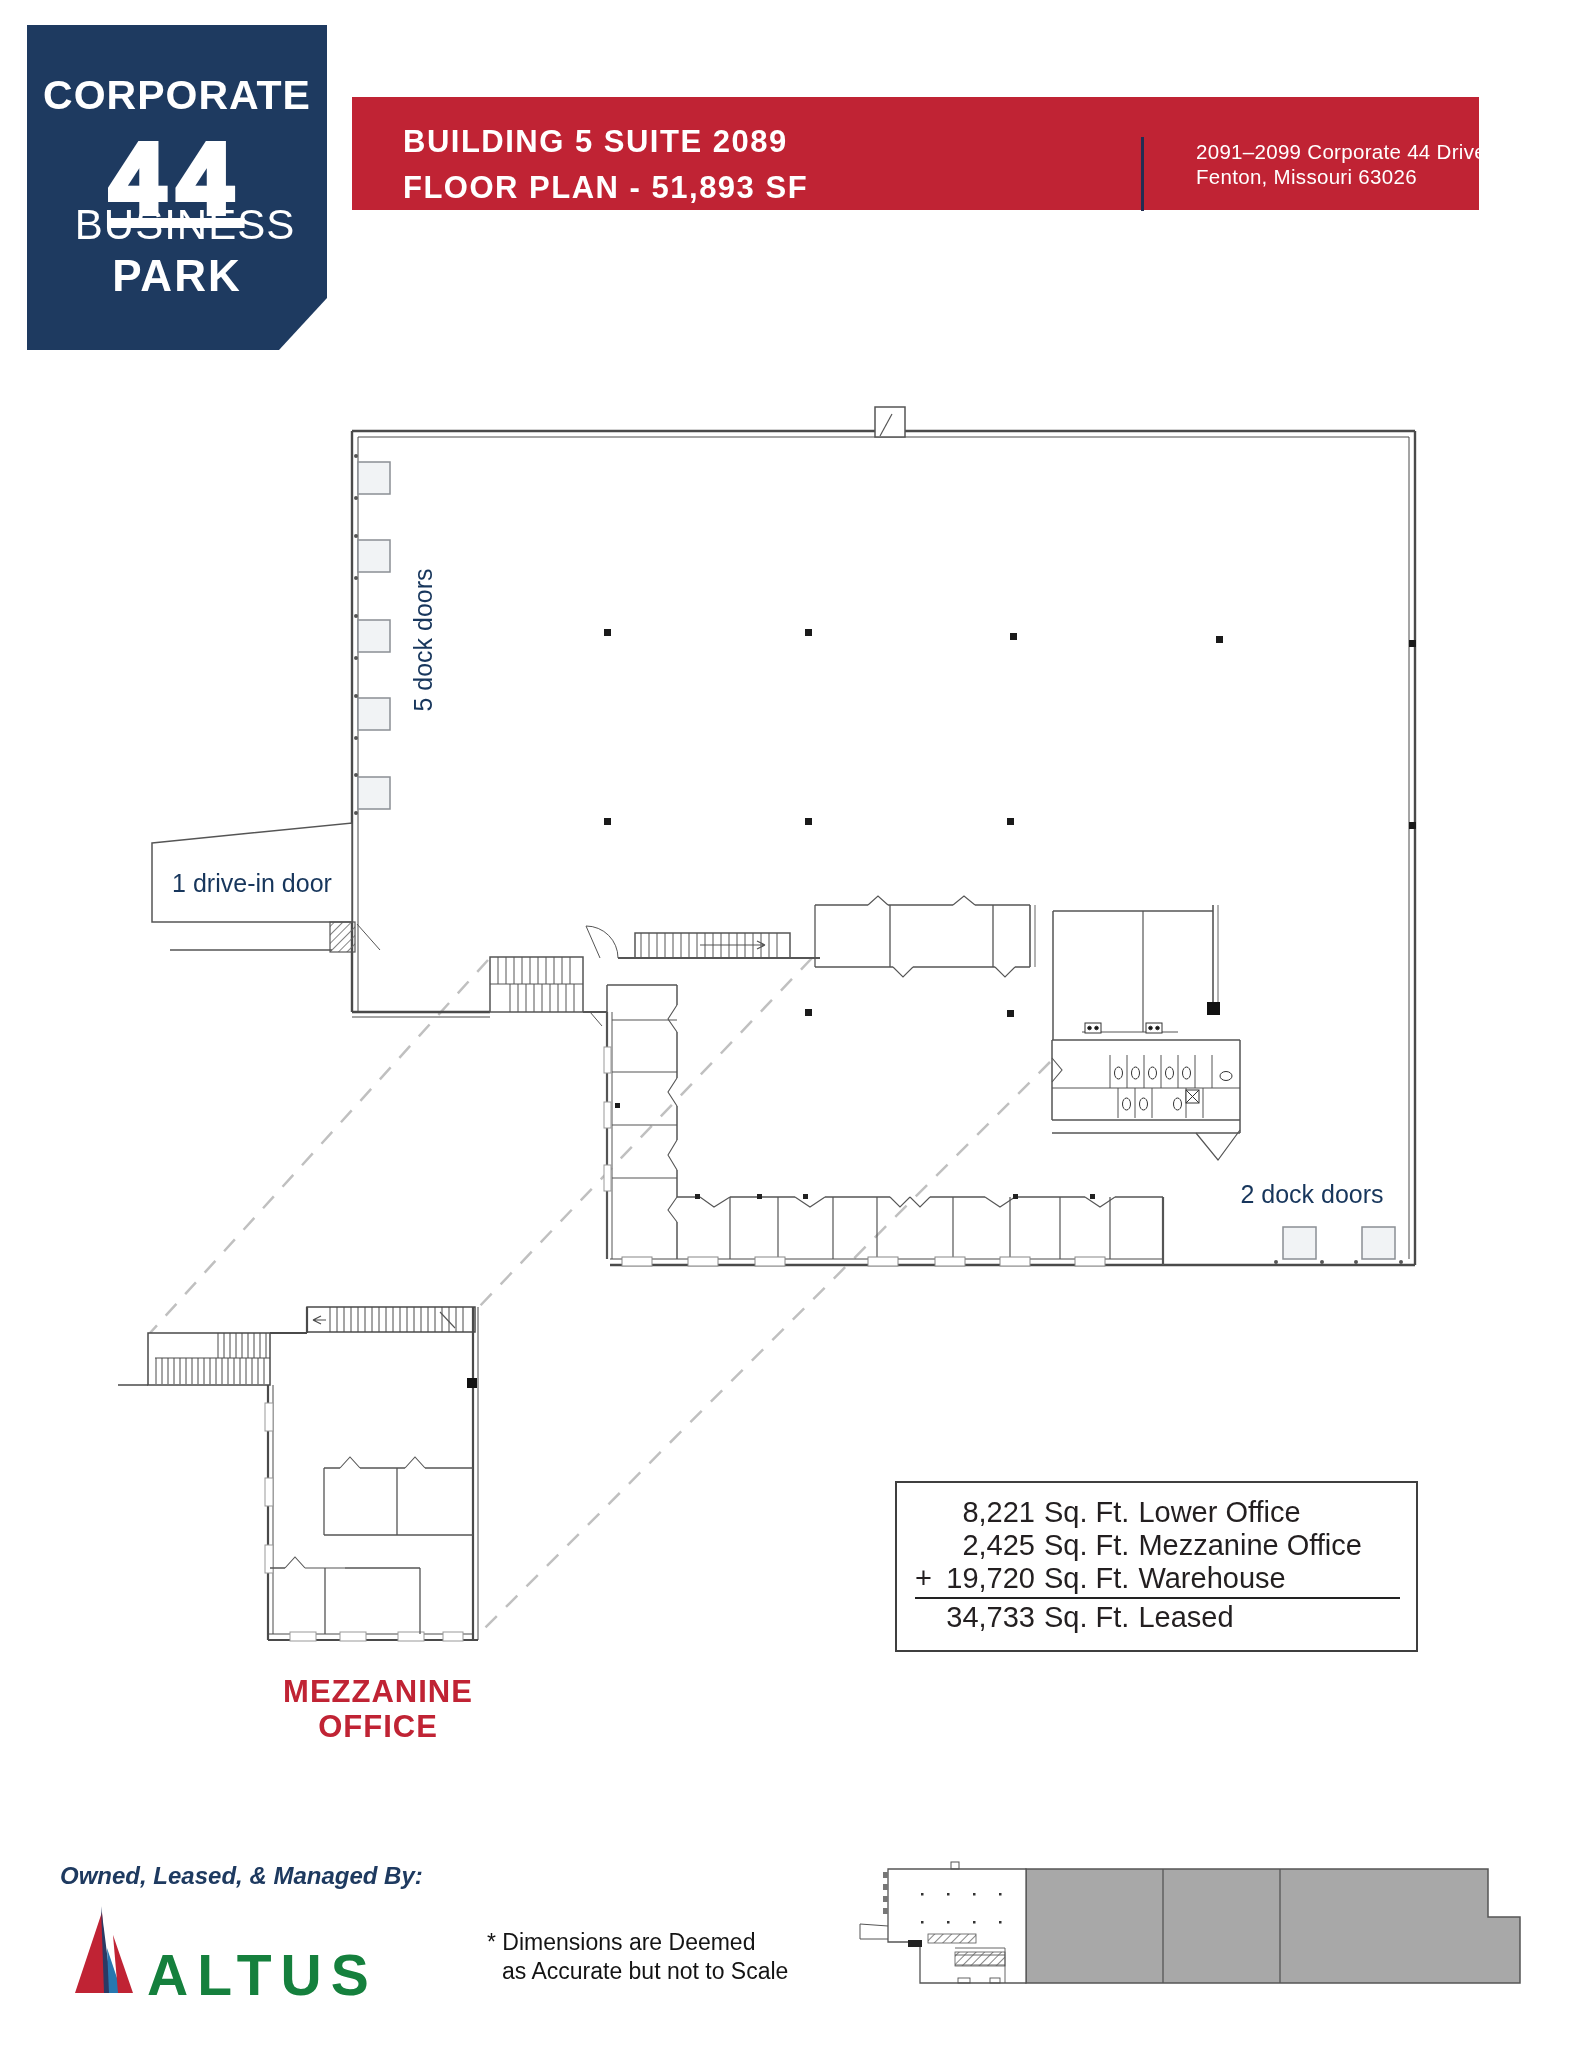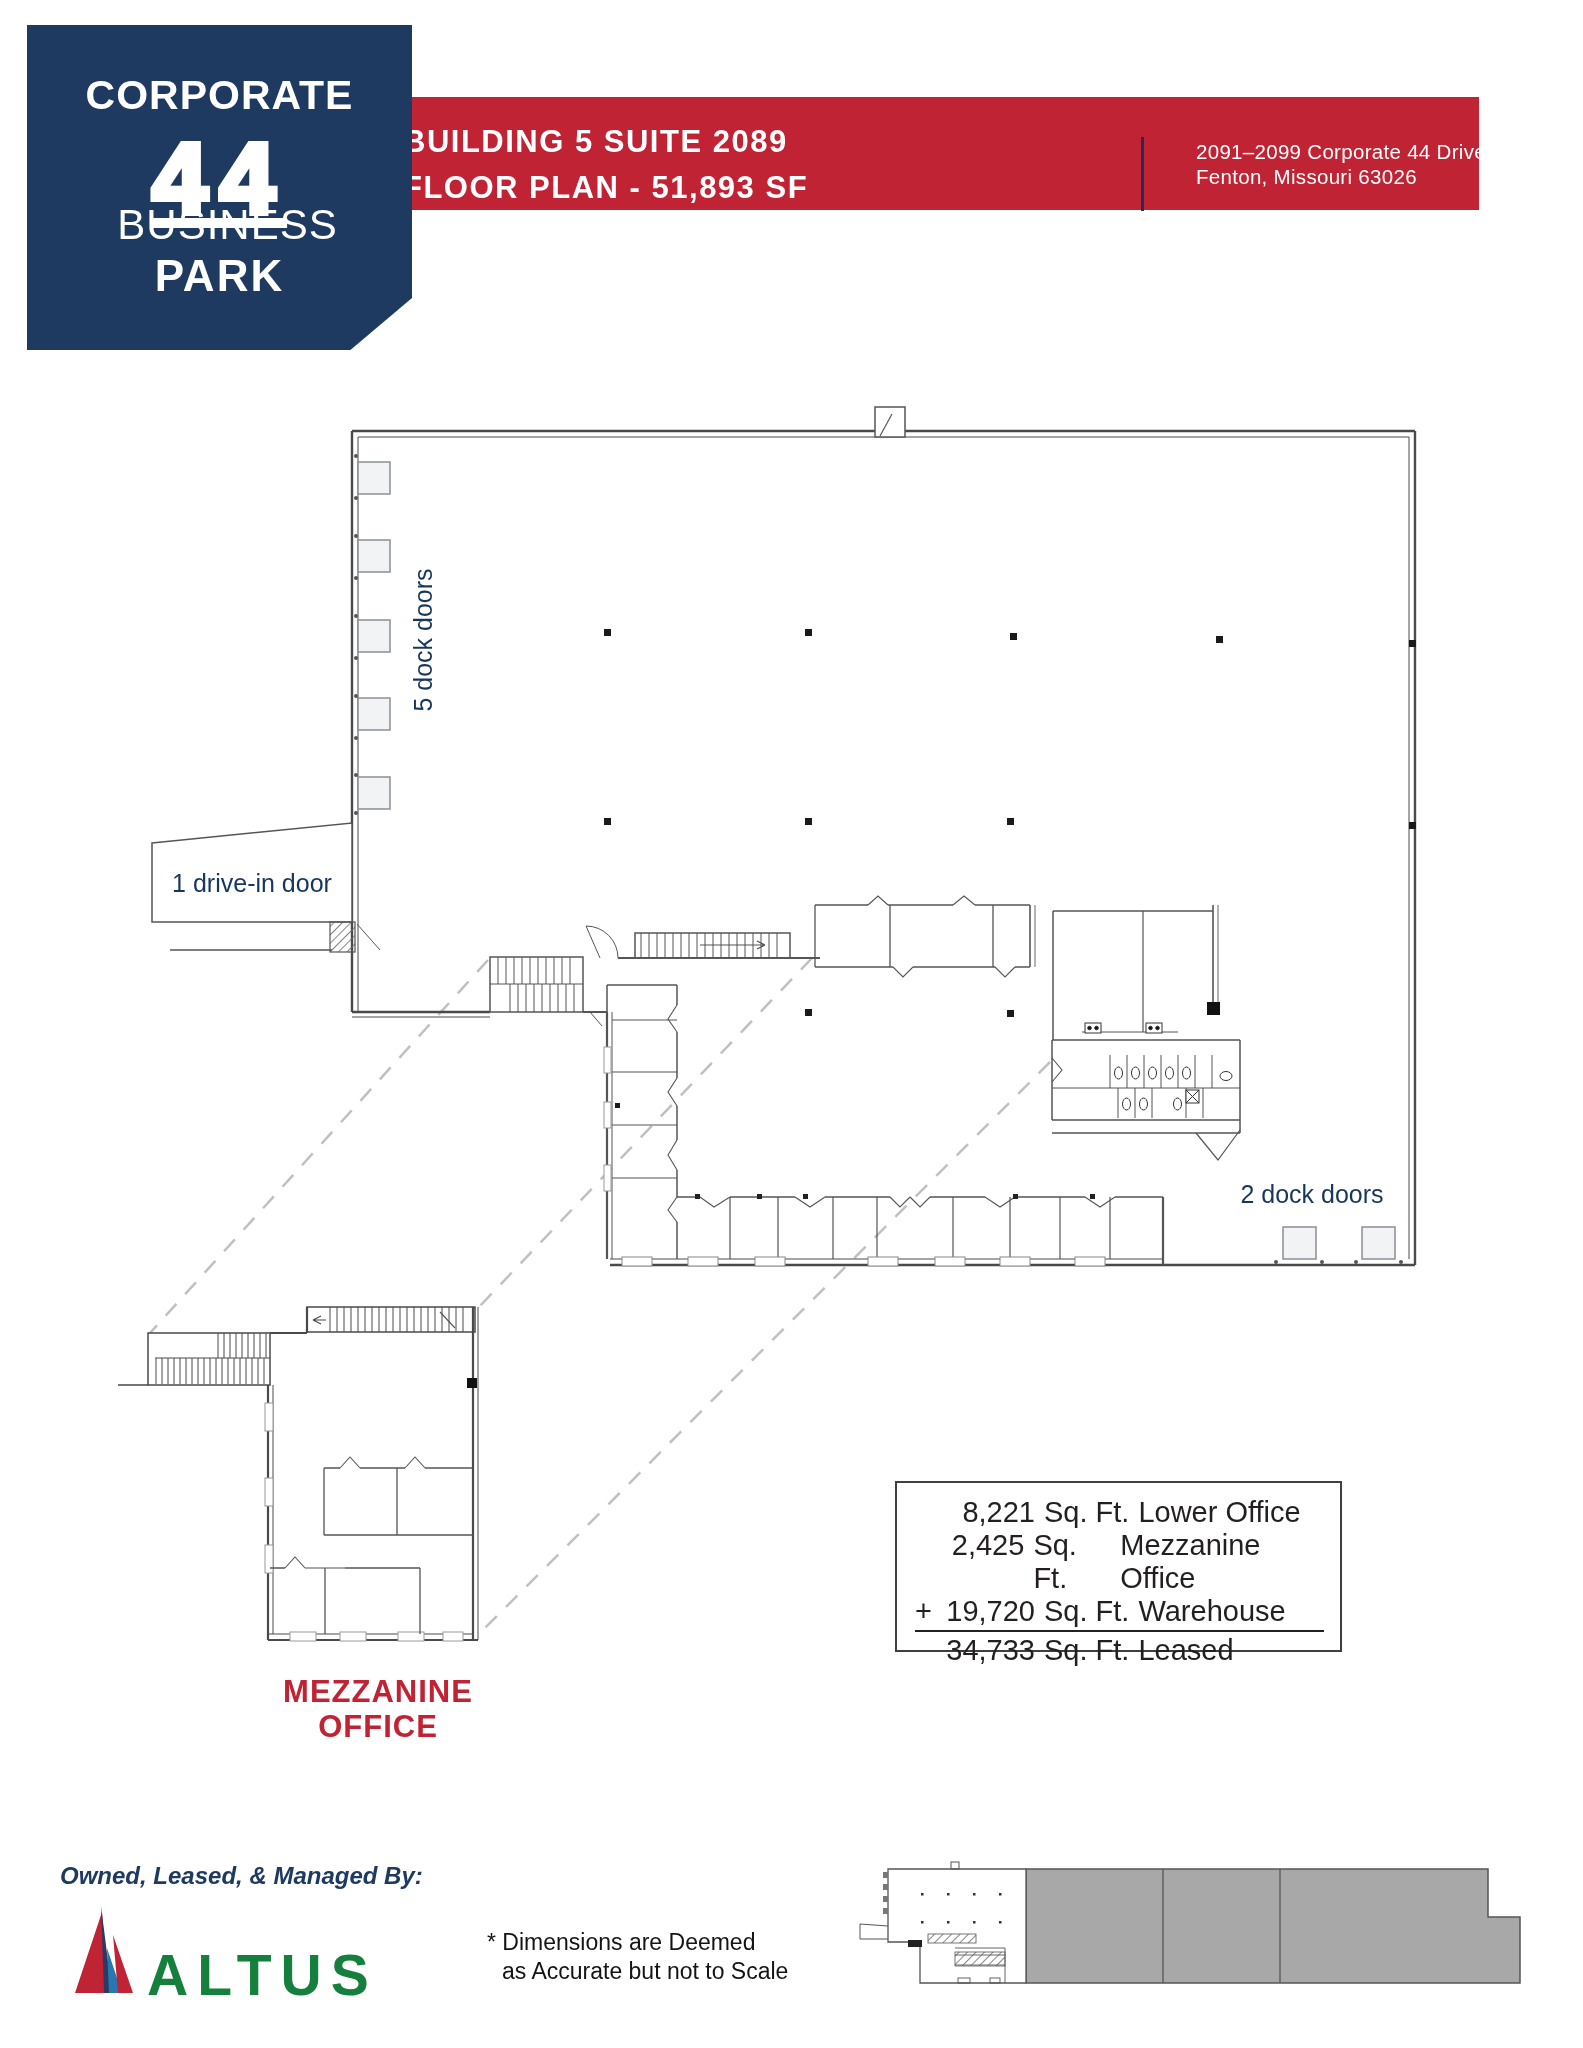--- a/index.html
+++ b/index.html
@@ -1,37 +1,37 @@
 <!DOCTYPE html>
 <html><head>
 <meta charset="utf-8">
 <style>
   html,body{margin:0;padding:0;background:#ffffff;}
   #page{position:relative;width:1583px;height:2048px;background:#ffffff;overflow:hidden;
         font-family:"Liberation Sans",sans-serif;}
   svg text{font-family:"Liberation Sans",sans-serif;}
 
   
-  .logo-box{position:absolute;left:27px;top:25px;width:385px;height:325px;background:#1e3a60;
+  .logo-box{position:absolute;left:27px;top:25px;width:300px;height:325px;background:#1e3a60;
             clip-path:polygon(0 0,100% 0,100% 84%,84% 100%,0 100%);z-index:3;color:#fff;text-align:center;}
   .logo-box .l1{position:absolute;left:0;right:0;top:47px;font-size:41px;font-weight:bold;letter-spacing:1px;}
   .logo-box .l44{position:absolute;left:0;right:0;top:96px;font-size:100px;font-weight:bold;letter-spacing:12px;text-decoration:underline;
                  -webkit-text-stroke:6px #ffffff;}
   .logo-box .l2{position:absolute;left:16px;right:0;top:176px;font-size:42px;font-weight:normal;letter-spacing:1px;}
   .logo-box .l3{position:absolute;left:0;right:0;top:226px;font-size:44px;font-weight:bold;letter-spacing:2px;}
 
   .banner{position:absolute;left:352px;top:97px;width:1095px;height:113px;background:#c02334;z-index:2;padding-left:32px;}
   .banner .title{position:absolute;left:51px;top:22px;color:#fff;font-weight:bold;font-size:31px;
                  letter-spacing:1.5px;line-height:46px;white-space:nowrap;}
   .banner .divider{position:absolute;left:789px;top:40px;width:3px;height:74px;background:#232d52;}
   .banner .addr{position:absolute;left:844px;top:42px;color:#fff;font-size:20.5px;line-height:25px;
                 letter-spacing:.3px;white-space:nowrap;}
 
   
-  .sumbox{position:absolute;left:895px;top:1481px;width:447px;height:171px;border:2px solid #3f3f3f;
+  .sumbox{position:absolute;left:895px;top:1481px;width:523px;height:171px;border:2px solid #3f3f3f;
           z-index:2;background:#fff;padding-top:13px;box-sizing:border-box;color:#231f20;font-size:29px;}
   .sumrow{display:flex;line-height:33px;margin:0 16px 0 18px;}
   .sumrow .plus{width:24px;}
   .sumrow .num{width:96px;text-align:right;}
   .sumrow .unit{margin:0 9px;}
   .sumrow.sum{border-bottom:2px solid #222;padding-bottom:2px;margin-bottom:2px;}
 
   
   .managed{position:absolute;left:60px;top:1862px;font-size:24px;font-style:italic;font-weight:bold;
            color:#1e3a60;z-index:2;}

